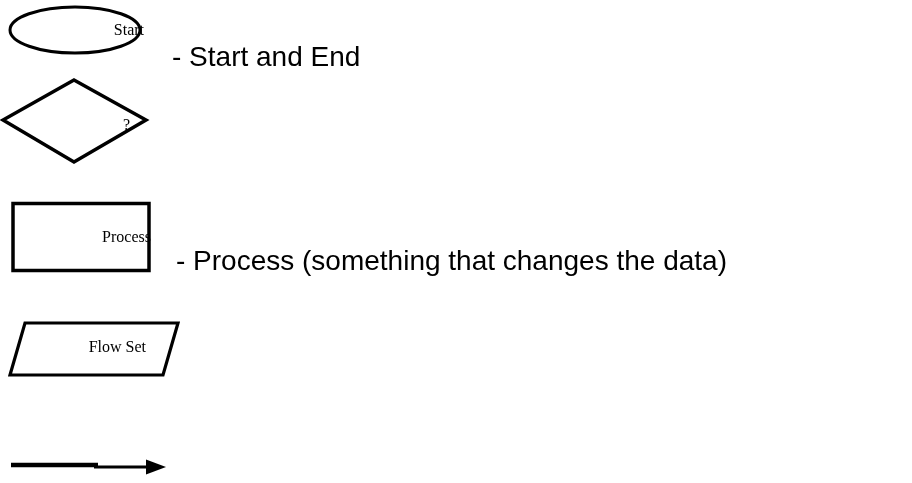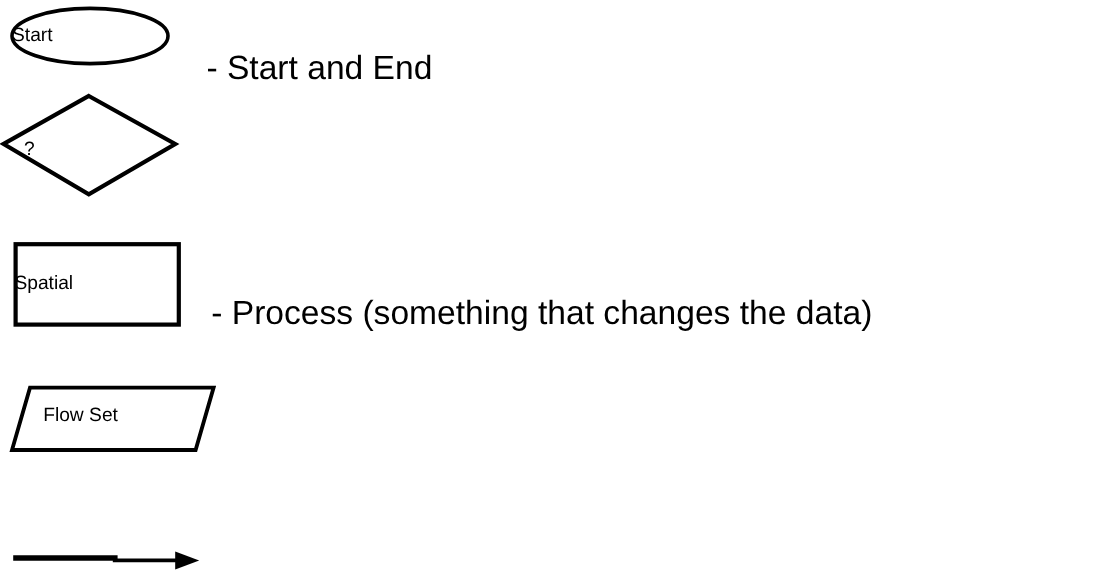--- a/index.html
+++ b/index.html
@@ -28,26 +28,26 @@
     left: 0;
     top: 0;
   }
 
   .symbol-svg {
     display: block;
   }
 
   .symbol-text {
     position: absolute;
-    font-family: Liberation Sans, sans-serif;
+    font-family: Liberation Serif, serif;
     font-size: 16px;
     line-height: 1;
     color: #000000;
     white-space: nowrap;
-    text-align: left;
+    text-align: right;
   }
 
   .desc-text {
     position: absolute;
     font-family: "Liberation Sans", sans-serif;
     font-size: 28px;
     line-height: 1;
     color: #000000;
     white-space: nowrap;
     margin-top: 32px;
@@ -103,21 +103,21 @@
   </div>
   <div class="symbol-text">?</div>
 </div>
 
 <div class="legend-row" id="row-process">
   <div class="symbol-cell">
     <svg class="symbol-svg" width="150" height="78" viewBox="0 0 150 78">
       <rect x="4" y="3.5" width="136" height="67" fill="#ffffff" stroke="#000000" stroke-width="3.5"></rect>
     </svg>
   </div>
-  <div class="symbol-text">Spatial</div>
+  <div class="symbol-text">Process</div>
   <div class="desc-text">- Process (something that changes the data)</div>
 </div>
 
 <div class="legend-row" id="row-dataset">
   <div class="symbol-cell">
     <svg class="symbol-svg" width="190" height="64" viewBox="0 0 190 64">
       <polygon points="21,5 174,5 159,57 6,57" fill="#ffffff" stroke="#000000" stroke-width="3.2" stroke-linejoin="miter"></polygon>
     </svg>
   </div>
   <div class="symbol-text">Flow Set</div>

